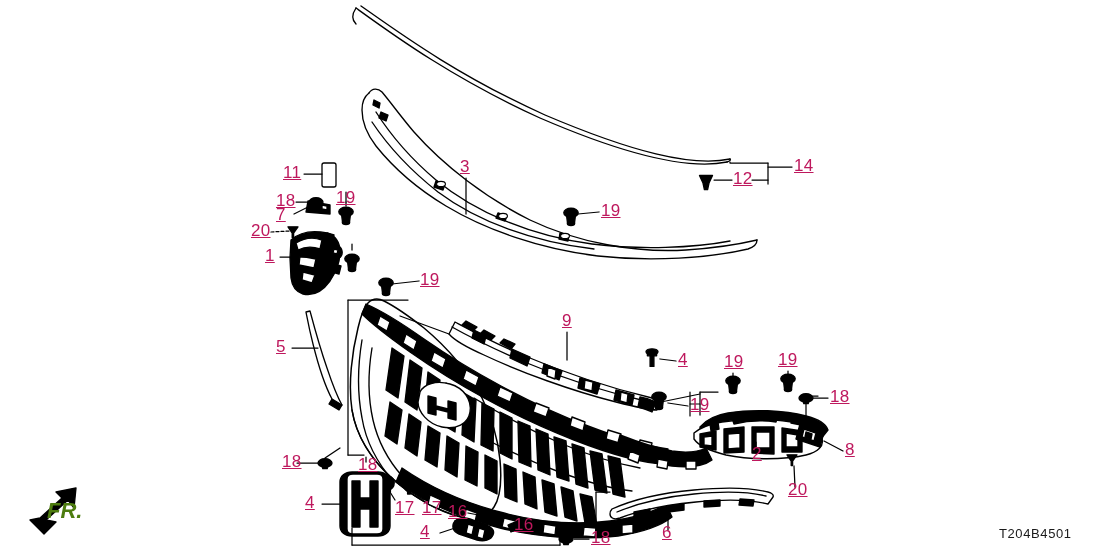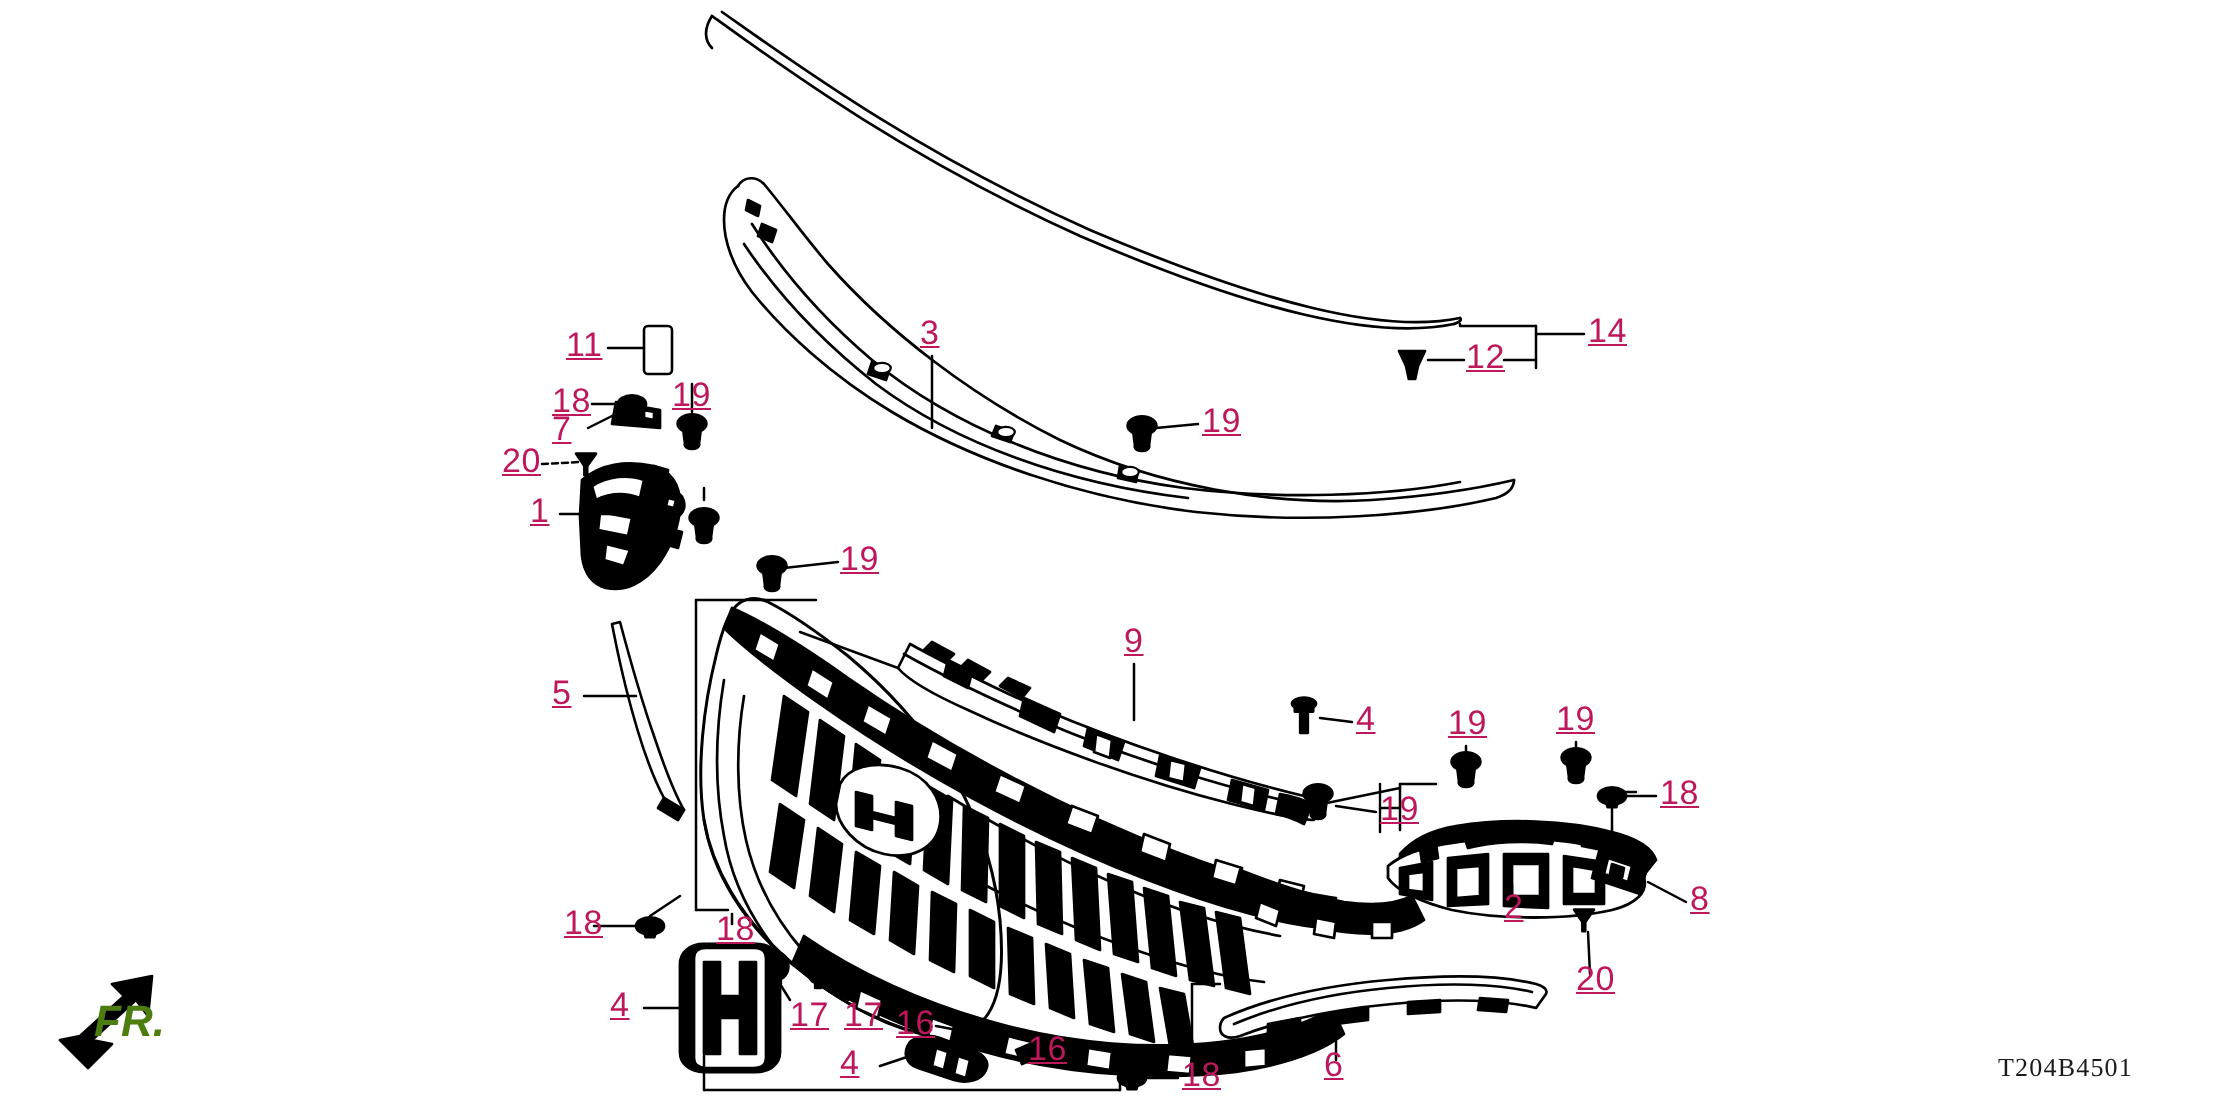--- a/index.html
+++ b/index.html
@@ -26,21 +26,21 @@
     font-family: "Liberation Sans", sans-serif;
     font-size: 17px;
     color: #be185d;
     line-height: 1;
     white-space: nowrap;
     letter-spacing: 0.3px;
     text-decoration: underline;
   }
   .partno {
     position: absolute;
-    font-family: Liberation Serif, serif;
+    font-family: Liberation Sans, sans-serif;
     font-size: 13px;
     color: #1a1a1a;
     letter-spacing: 0.6px;
     white-space: nowrap;
   }
   .fr-label {
     position: absolute;
     font-family: "Liberation Sans", sans-serif;
     font-weight: bold;
     font-style: italic;

